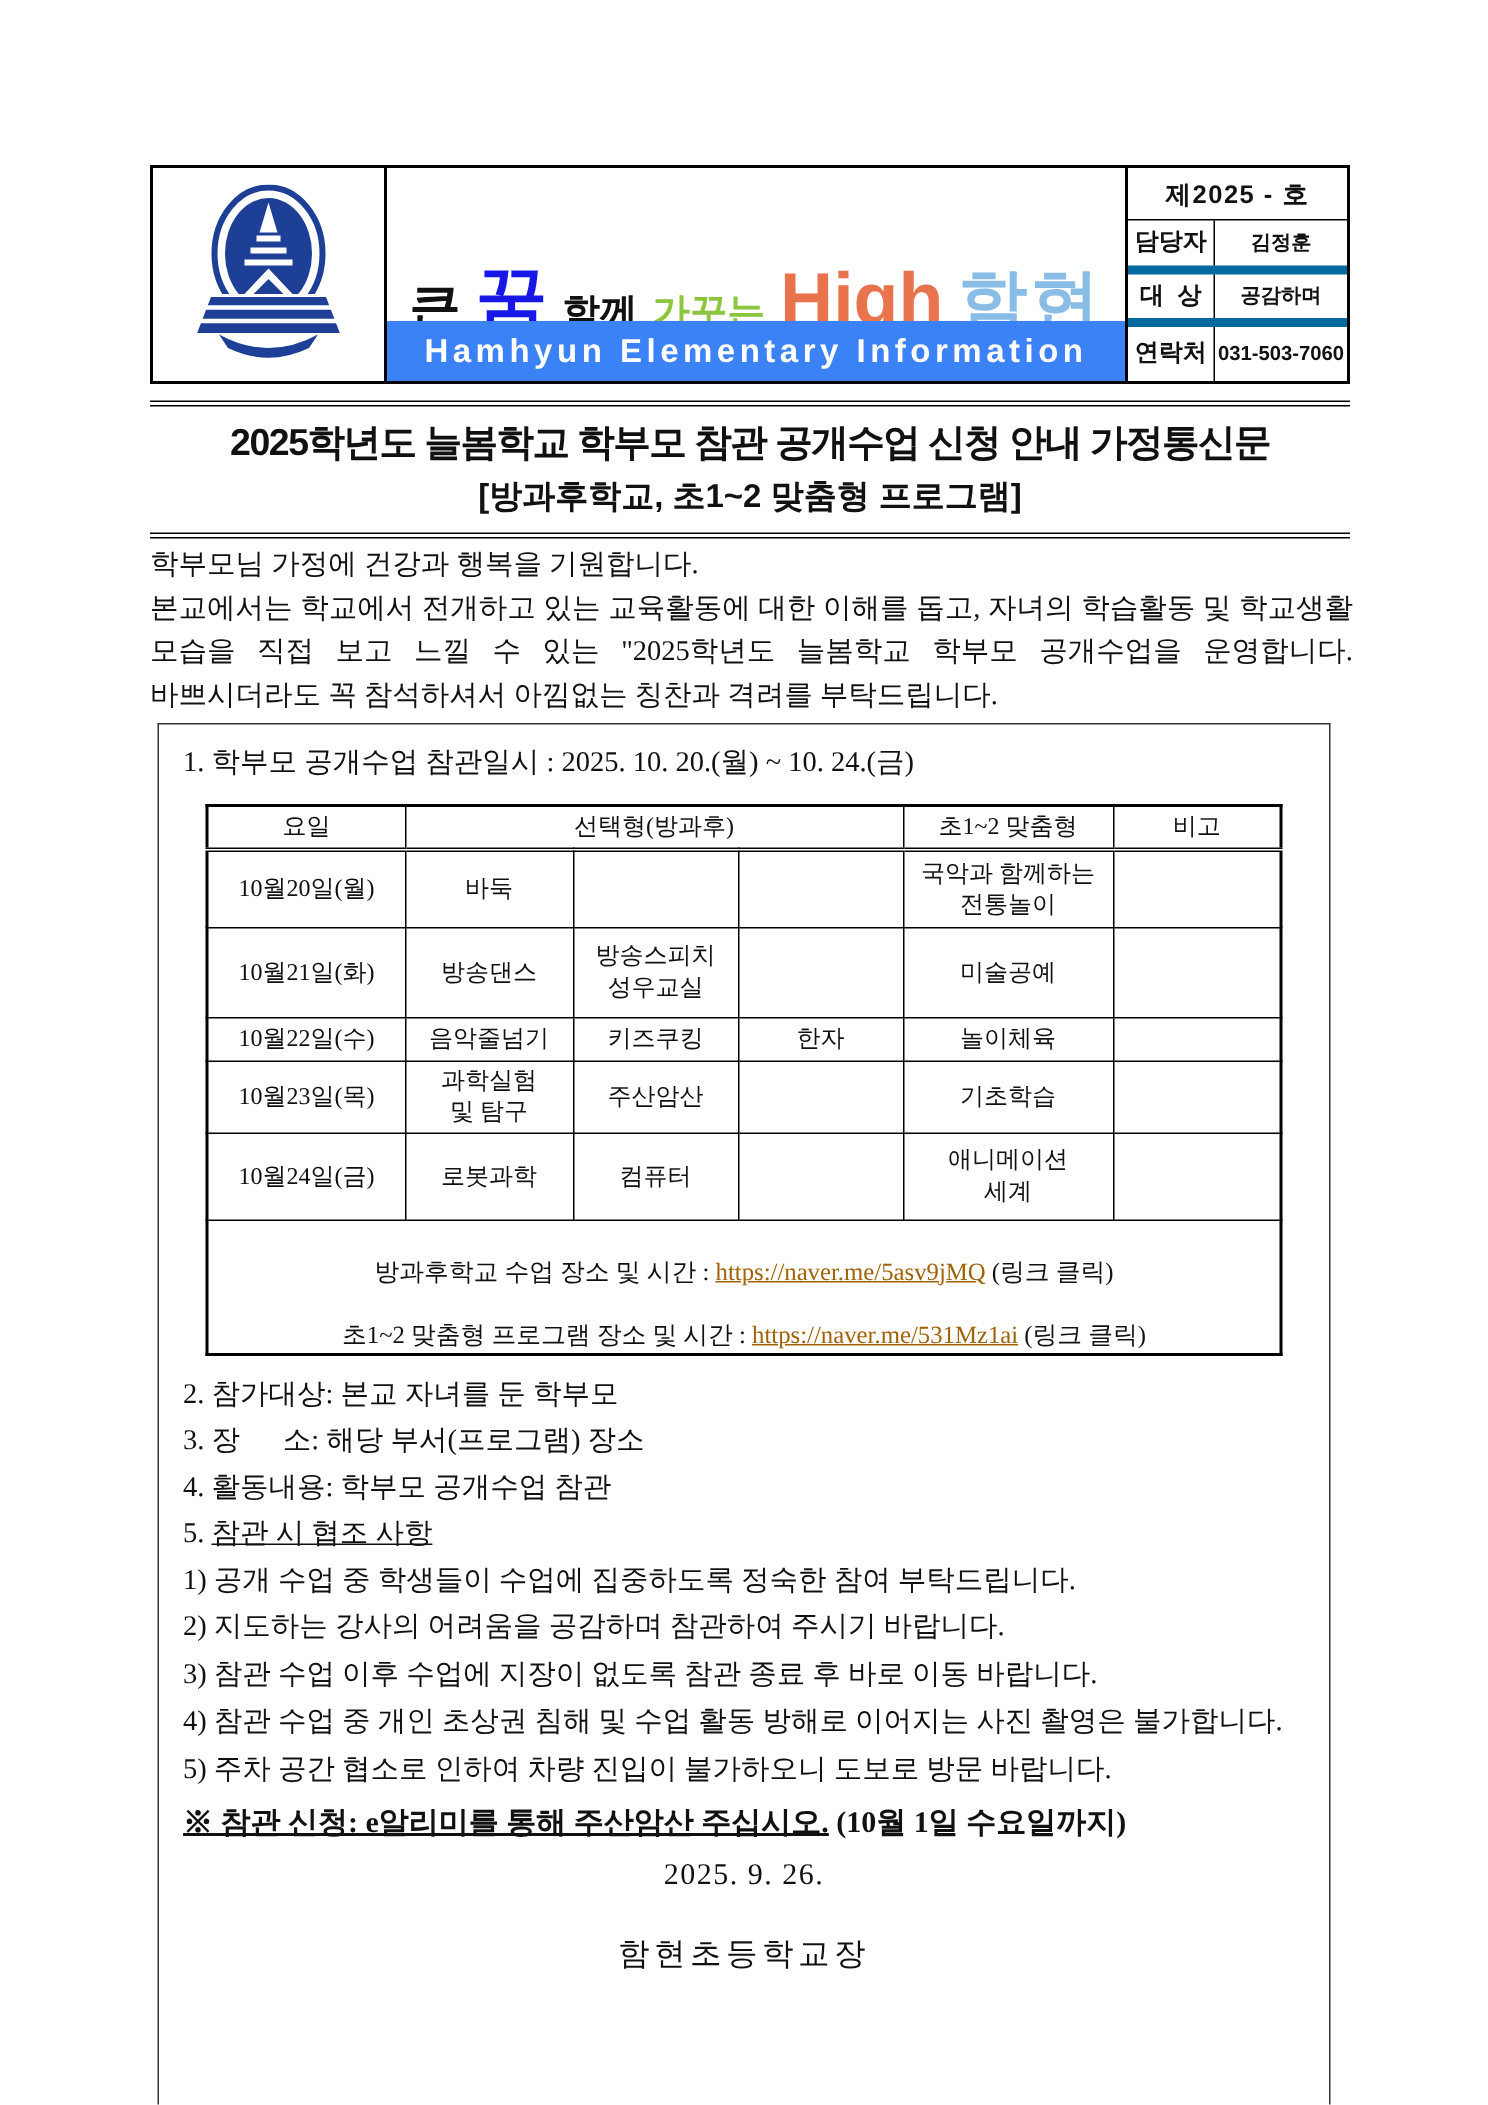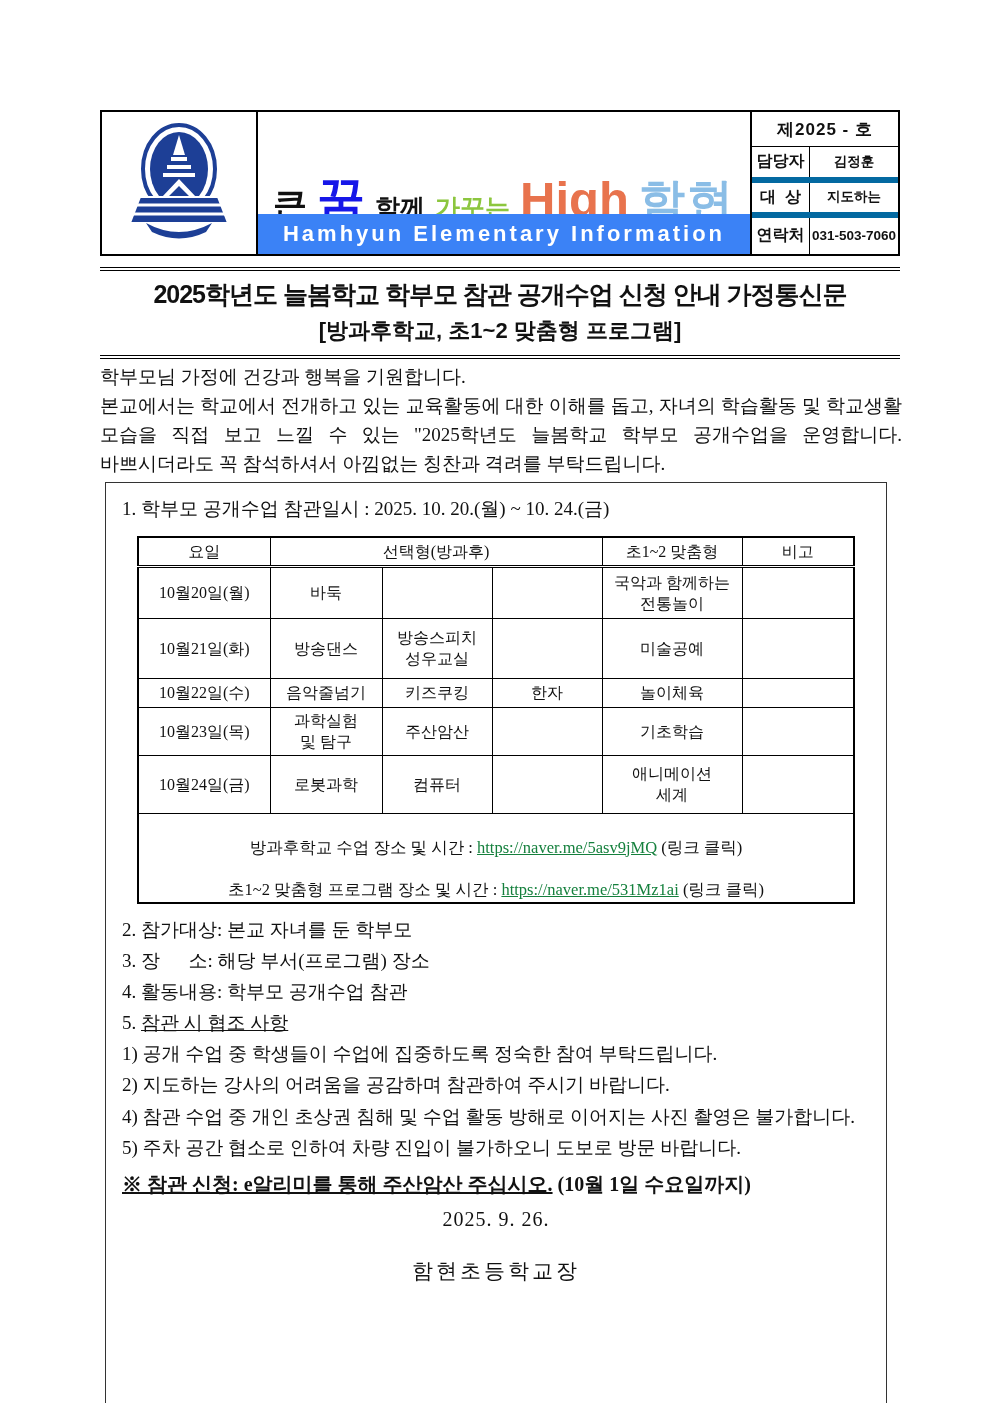--- a/index.html
+++ b/index.html
@@ -81,21 +81,21 @@
   }
   table.schedule { border:2px solid #000; }
   table.schedule thead th { border-bottom:3px double #000; height:29px; font-weight:normal; }
   .col-day{width:132px;} .col-s1{width:112px;} .col-s2{width:110px;} .col-s3{width:110px;}
   .col-cu{width:140px;} .col-no{width:112px;}
   .r-h52{height:52px;} .r-h60{height:60px;} .r-h29{height:29px;} .r-h48{height:48px;} .r-h58{height:58px;}
   td.tbl-footer {
     text-align:left; white-space:normal; padding:6px 8px; height:60px;
     font-size:16.5px; line-height:25px; border-top:2px solid #000;
   }
-  a.naver-link { color:#15803d; text-decoration:underline; }
+  a.naver-link { color:#a16207; text-decoration:underline; }
 
   
   .items { margin-top:10px; line-height:31px; }
   .items .line { white-space:pre-wrap; }
   .u { text-decoration:underline; }
   .sub-items { line-height:31.5px; }
   .sub-items .line { white-space:pre-wrap; padding-left:28px; text-indent:-28px; }
 
   .special-note { margin-top:4px; font-weight:bold; font-size:20px; line-height:32px; }
 
@@ -135,21 +135,21 @@
       <div class="banner">Hamhyun Elementary Information</div>
     </div>
     <div class="info-cell">
       <div class="doc-no">제2025 - 호</div>
       <div class="info-row">
         <div class="info-label">담당자</div>
         <div class="info-value">김정훈</div>
       </div>
       <div class="info-row">
         <div class="info-label">대  상</div>
-        <div class="info-value">지도하는</div>
+        <div class="info-value">공감하며</div>
       </div>
       <div class="info-row">
         <div class="info-label">연락처</div>
         <div class="info-value">031-503-7060</div>
       </div>
     </div>
   </div>
 
   <div class="title-block">
     <div class="title-line1">2025학년도 늘봄학교 학부모 참관 공개수업 신청 안내 가정통신문</div>
@@ -238,20 +238,21 @@
     <div class="items">
       <div class="line">2. 참가대상: 본교 자녀를 둔 학부모</div>
       <div class="line">3. 장      소: 해당 부서(프로그램) 장소</div>
       <div class="line">4. 활동내용: 학부모 공개수업 참관</div>
       <div class="line"><span>5. </span><span class="u">참관 시 협조 사항</span></div>
     </div>
 
     <div class="sub-items">
       <div class="line">1) 공개 수업 중 학생들이 수업에 집중하도록 정숙한 참여 부탁드립니다.</div>
       <div class="line">2) 지도하는 강사의 어려움을 공감하며 참관하여 주시기 바랍니다.</div>
+      <div class="line">3) 참관 수업 이후 수업에 지장이 없도록 참관 종료 후 바로 이동 바랍니다.</div>
       <div class="line">4) 참관 수업 중 개인 초상권 침해 및 수업 활동 방해로 이어지는 사진 촬영은 불가합니다.</div>
       <div class="line">5) 주차 공간 협소로 인하여 차량 진입이 불가하오니 도보로 방문 바랍니다.</div>
     </div>
 
     <div class="special-note">
       <span class="u">※ 참관 신청:  e알리미를 통해 주산암산 주십시오.</span><span> (10월 1일 수요일까지)</span>
     </div>
 
     <div class="date-line">2025. 9. 26.</div>
     <div class="signature">함현초등학교장</div>

